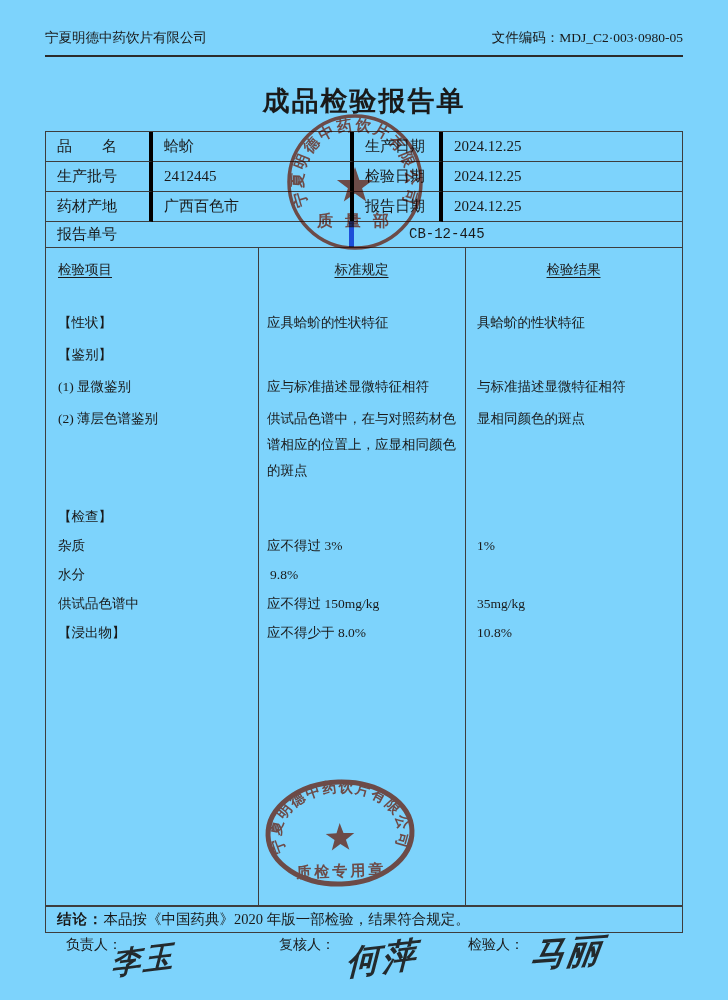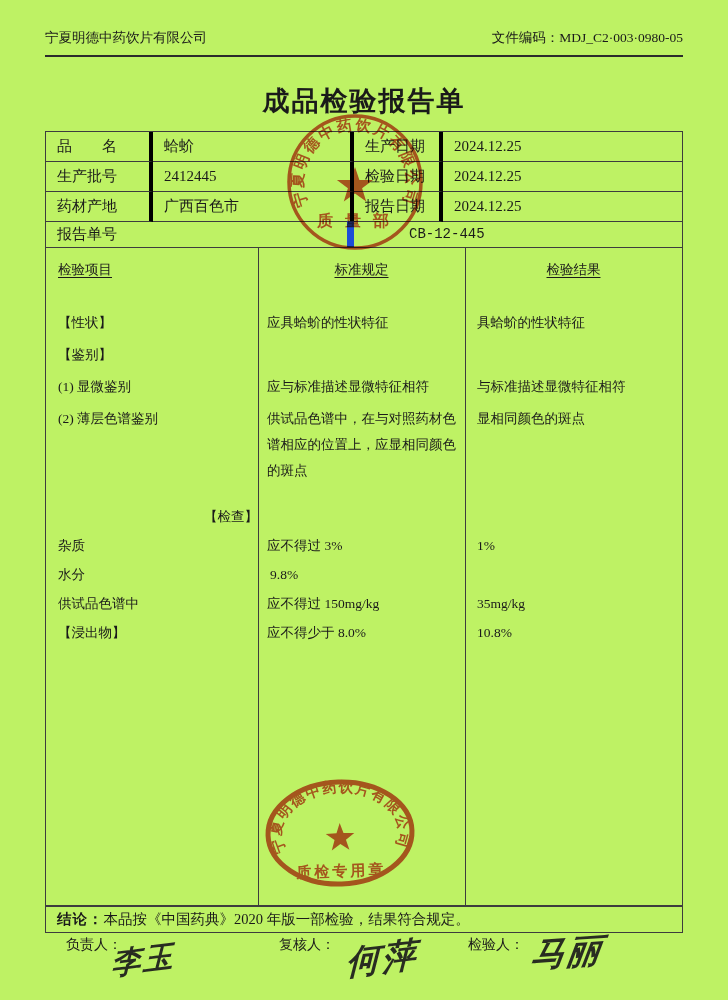--- a/index.html
+++ b/index.html
@@ -1,17 +1,17 @@
 <!DOCTYPE html>
 <html><head>
 <meta charset="utf-8">
 <style>
   html,body { margin:0; padding:0; background:#ffffff; }
   .page {
-    position:relative; width:728px; height:1000px; background:#bef264;
+    position:relative; width:728px; height:1000px; background:#7dd3fc;
     font-family:"Liberation Serif","DejaVu Serif",serif; color:#1a1a1a;
     overflow:hidden;
   }
   
   .doc-header {
     position:absolute; top:29px; left:45px; width:638px;
     display:flex; justify-content:space-between; font-size:13.5px;
   }
   .header-rule {
     position:absolute; top:55px; left:45px; width:638px; height:0;
@@ -42,21 +42,21 @@
   .v-line.v1 { left:212px; }
   .v-line.v2 { left:419px; }
   .insp-header { display:flex; padding-top:9px; line-height:26px; }
   .insp-header span { text-decoration:underline; text-underline-offset:3px; }
   .ih1 { width:212px; box-sizing:border-box; padding-left:12px; }
   .ih2 { width:207px; text-align:center; }
   .ih3 { flex:1; text-align:center; }
   .insp-body { position:relative; }
   .insp-row { display:flex; align-items:flex-start; line-height:26px; margin-bottom:6px; }
   .insp-body div.insp-row:nth-of-type(1) { margin-top:27px; }
-  .insp-body div.insp-row:nth-of-type(5) { margin-top:20px;text-align:right; }
+  .insp-body div.insp-row:nth-of-type(5) { margin-top:20px; }
   .insp-body div.insp-row:nth-of-type(n+5) { margin-bottom:3px; }
   .ic-item { width:212px; box-sizing:border-box; padding-left:12px; flex-shrink:0; }
   .ic-std  { width:207px; box-sizing:border-box; padding-left:9px; padding-right:6px; flex-shrink:0; }
   .ic-res  { flex:1; box-sizing:border-box; padding-left:12px; padding-right:6px; }
   
   .conclusion {
     position:absolute; left:45px; top:906px; width:638px; height:27px;
     border:1px solid #3d3d3d; border-top:1px solid #3d3d3d; box-sizing:border-box;
     line-height:25px; font-size:14.5px; padding-left:11px;
   }
@@ -99,21 +99,21 @@
       <div class="cell">检验日期</div>
       <div class="cell last-col">2024.12.25</div>
 
       <div class="cell">药材产地</div>
       <div class="cell">广西百色市</div>
       <div class="cell">报告日期</div>
       <div class="cell last-col">2024.12.25</div>
     </div>
 
   <div style="position:absolute;left:45px;top:221px;width:638px;height:27px;box-sizing:border-box;border:1px solid #3d3d3d;border-top:none;display:flex;font-size:15px;">
-    <div style="width:308px;box-sizing:border-box;padding-left:11px;display:flex;align-items:center;border-right:7px solid #1d4ed8;">报告单号</div>
+    <div style="width:308px;box-sizing:border-box;padding-left:11px;display:flex;align-items:center;border-right:5px solid #1d4ed8;">报告单号</div>
     <div style="flex:1;box-sizing:border-box;padding-left:7px;display:flex;align-items:center;font-family:'Liberation Mono','DejaVu Sans Mono',monospace;font-size:14px;margin-left:48px;">CB-12-445</div>
   </div>
 
   <div class="inspection">
     <div class="v-line v1"></div>
     <div class="v-line v2"></div>
     <div class="insp-header">
       <span class="ih1">检验项目</span>
       <span class="ih2">标准规定</span>
       <span class="ih3">检验结果</span>

